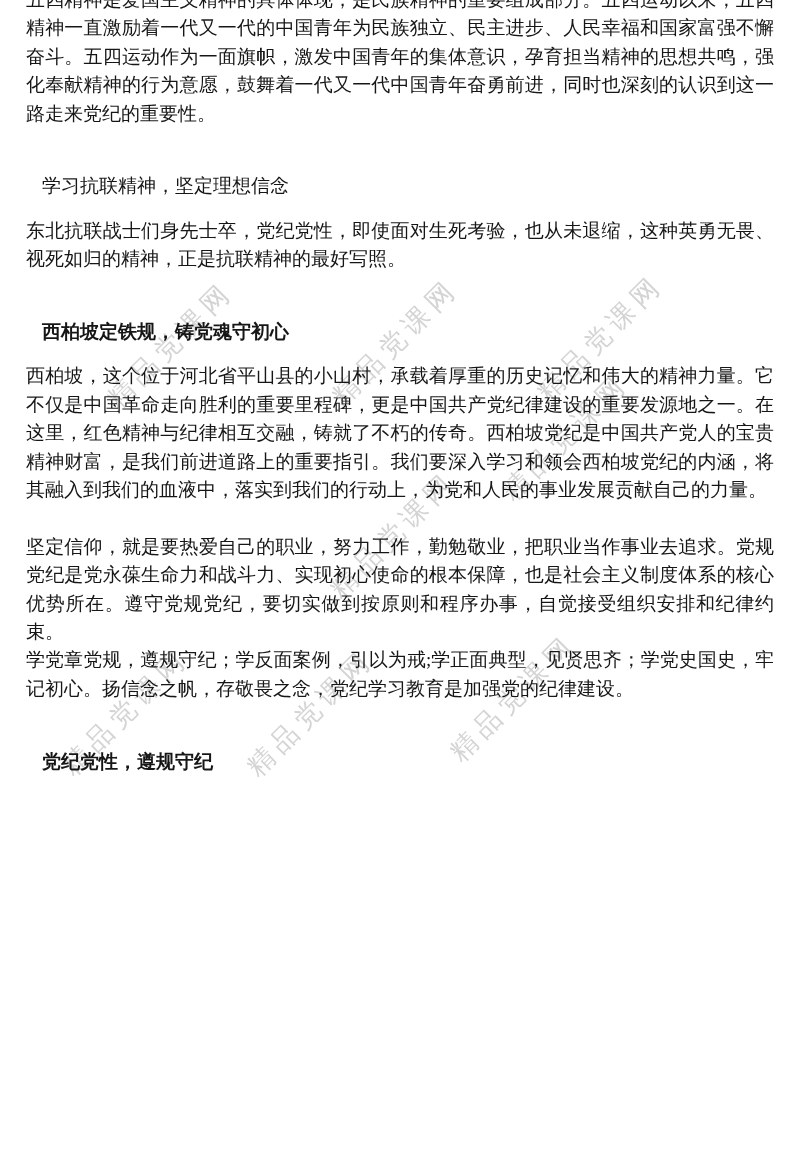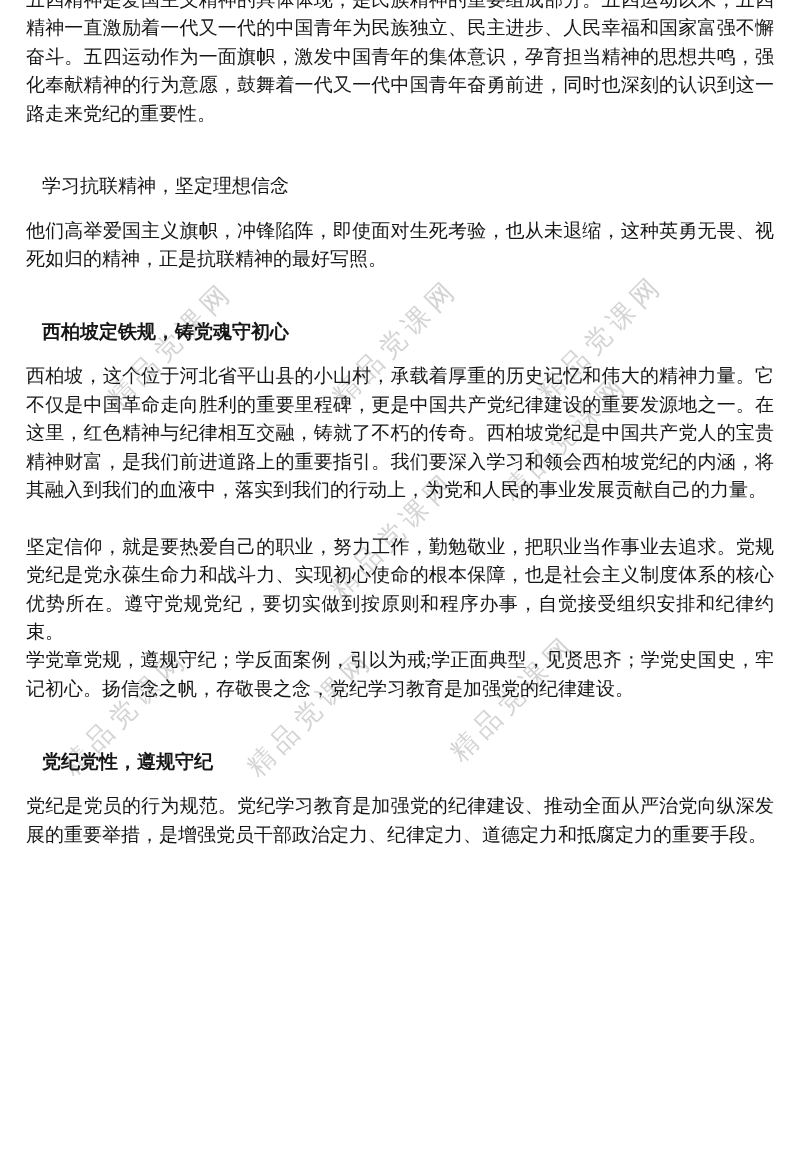--- a/index.html
+++ b/index.html
@@ -67,26 +67,25 @@
       <span class="wm" style="left: 565px; top: 437px; color: rgb(198, 198, 198);">精品党课网</span>
       <span class="wm" style="left: 393px; top: 535px; color: rgb(198, 198, 198);">精品党课网</span>
       <span class="wm" style="left: 125px; top: 712px; color: rgb(198, 198, 198);">精品党课网</span>
       <span class="wm" style="left: 310px; top: 713px; color: rgb(198, 198, 198);">精品党课网</span>
       <span class="wm" style="left: 513px; top: 698px; color: rgb(198, 198, 198);">精品党课网</span>
     </div>
   <div class="content" id="doc-content">
       <p class="body-paragraph">五四精神是爱国主义精神的具体体现，是民族精神的重要组成部分。五四运动以来，五四精神一直激励着一代又一代的中国青年为民族独立、民主进步、人民幸福和国家富强不懈奋斗。五四运动作为一面旗帜，激发中国青年的集体意识，孕育担当精神的思想共鸣，强化奉献精神的行为意愿，鼓舞着一代又一代中国青年奋勇前进，同时也深刻的认识到这一路走来党纪的重要性。</p>
       <div class="spacer"></div>
       <h2 class="heading">学习抗联精神，坚定理想信念</h2>
-      <p class="body-paragraph">他们高举爱国主义旗帜，冲锋陷阵，即使面对生死考验，也从未退缩，这种英勇无畏、视死如归的精神，正是抗联精神的最好写照。</p>
+      <p class="body-paragraph">东北抗联战士们身先士卒，党纪党性，即使面对生死考验，也从未退缩，这种英勇无畏、视死如归的精神，正是抗联精神的最好写照。</p>
       <div class="spacer"></div>
       <h2 class="heading bold">西柏坡定铁规，铸党魂守初心</h2>
       <p class="body-paragraph">西柏坡，这个位于河北省平山县的小山村，承载着厚重的历史记忆和伟大的精神力量。它不仅是中国革命走向胜利的重要里程碑，更是中国共产党纪律建设的重要发源地之一。在这里，红色精神与纪律相互交融，铸就了不朽的传奇。西柏坡党纪是中国共产党人的宝贵精神财富，是我们前进道路上的重要指引。我们要深入学习和领会西柏坡党纪的内涵，将其融入到我们的血液中，落实到我们的行动上，为党和人民的事业发展贡献自己的力量。</p>
       <div class="spacer"></div>
       <p class="body-paragraph">坚定信仰，就是要热爱自己的职业，努力工作，勤勉敬业，把职业当作事业去追求。党规党纪是党永葆生命力和战斗力、实现初心使命的根本保障，也是社会主义制度体系的核心优势所在。遵守党规党纪，要切实做到按原则和程序办事，自觉接受组织安排和纪律约束。</p>
       <p class="body-paragraph">学党章党规，遵规守纪；学反面案例，引以为戒;学正面典型，见贤思齐；学党史国史，牢记初心。扬信念之帆，存敬畏之念，党纪学习教育是加强党的纪律建设。</p>
       <div class="spacer"></div>
       <h2 class="heading bold">党纪党性，遵规守纪</h2>
-      <p class="body-paragraph">党纪是党员的行为规范。党纪学习教育是加强党的纪律建设、推动全面从严治党向纵深发展的重要举措，是增强党员干部政治定力、纪律定力、道德定力和抵腐定力的重要手段。</p>
       <div class="spacer"></div>
       <div class="spacer"></div>
     </div>
 </div>
 
 </body></html>

